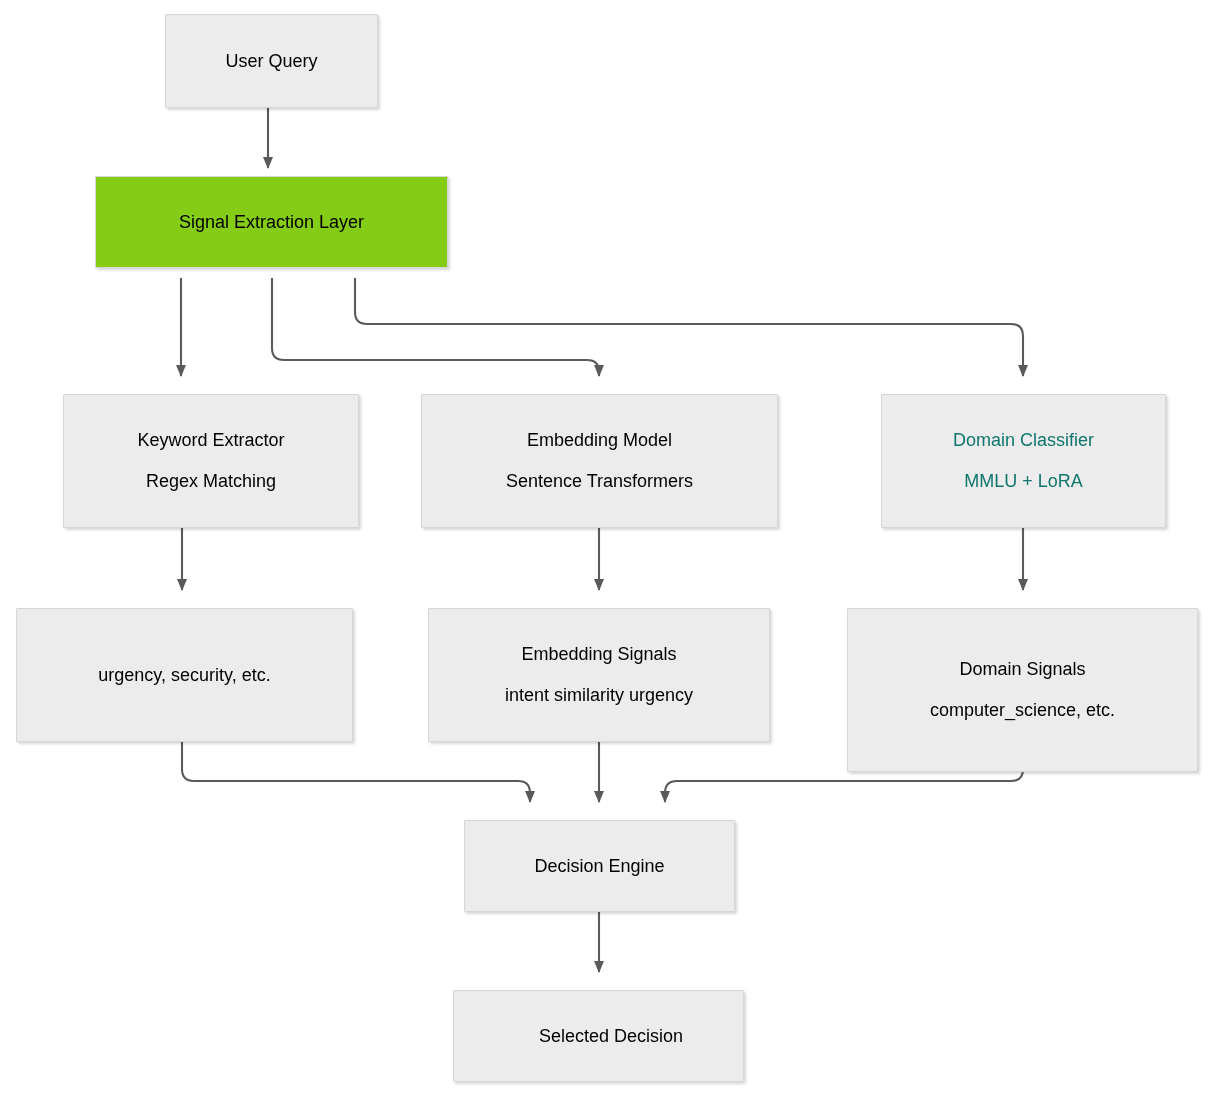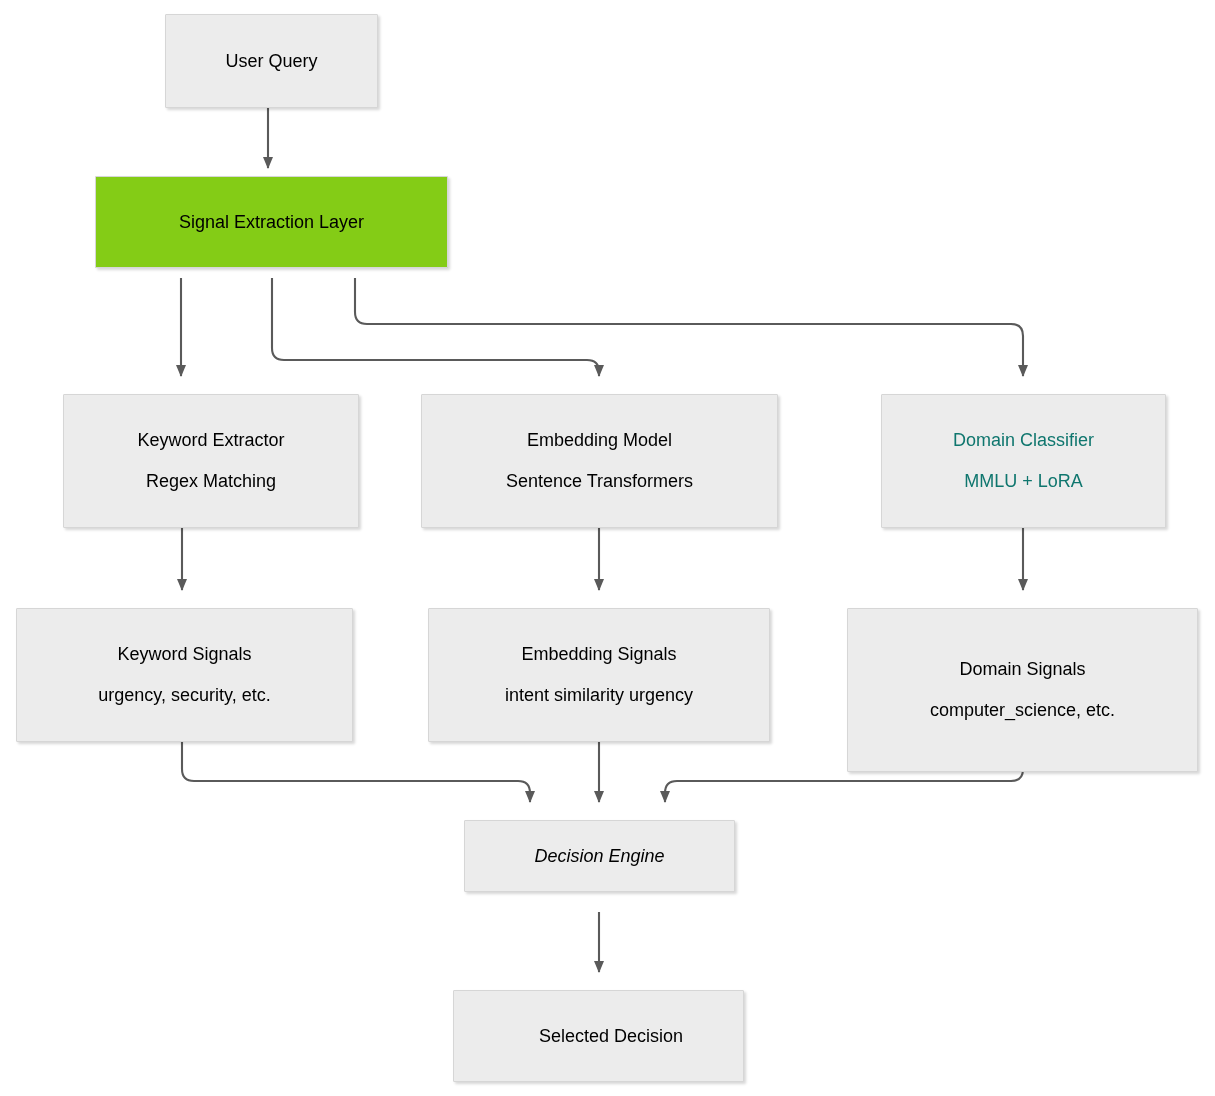--- a/index.html
+++ b/index.html
@@ -104,35 +104,34 @@
     <span>Embedding Model</span>
     <span class="line2">Sentence Transformers</span>
   </div>
 
   <div class="node" style="left: 881px; top: 394px; width: 285px; height: 134px; background: rgb(236, 236, 236); border-color: rgb(214, 214, 214); color: #0f766e;">
     <span>Domain Classifier</span>
     <span class="line2">MMLU + LoRA</span>
   </div>
 
   <div class="node" style="left: 16px; top: 608px; width: 337px; height: 134px; background: rgb(236, 236, 236); border-color: rgb(214, 214, 214); color: rgb(0, 0, 0);">
-    <span>Keyword Signals</span>
     <span class="line2">urgency, security, etc.</span>
   </div>
 
   <div class="node" style="left: 428px; top: 608px; width: 342px; height: 134px; background: rgb(236, 236, 236); border-color: rgb(214, 214, 214); color: rgb(0, 0, 0);">
     <span>Embedding Signals</span>
     <span class="line2">intent similarity urgency</span>
   </div>
 
   <div class="node" style="left: 847px; top: 608px; width: 351px; height: 164px; background: rgb(236, 236, 236); border-color: rgb(214, 214, 214); color: rgb(0, 0, 0);">
     <span>Domain Signals</span>
     <span class="line2">computer_science, etc.</span>
   </div>
 
-  <div class="node" style="left: 464px; top: 820px; width: 271px; height: 72px; background: rgb(236, 236, 236); border-color: rgb(214, 214, 214); color: rgb(0, 0, 0); font-style: italic;">
+  <div class="node" style="left: 464px; top: 820px; width: 271px; height: 92px; background: rgb(236, 236, 236); border-color: rgb(214, 214, 214); color: rgb(0, 0, 0);">
     <span>Decision Engine</span>
 
   </div>
 
   <div class="node" style="left: 453px; top: 990px; width: 291px; height: 92px; background: rgb(236, 236, 236); border-color: rgb(214, 214, 214); color: rgb(0, 0, 0); padding-left: 25px;">
     <span>Selected Decision</span>
 
   </div>
 
 </div>

